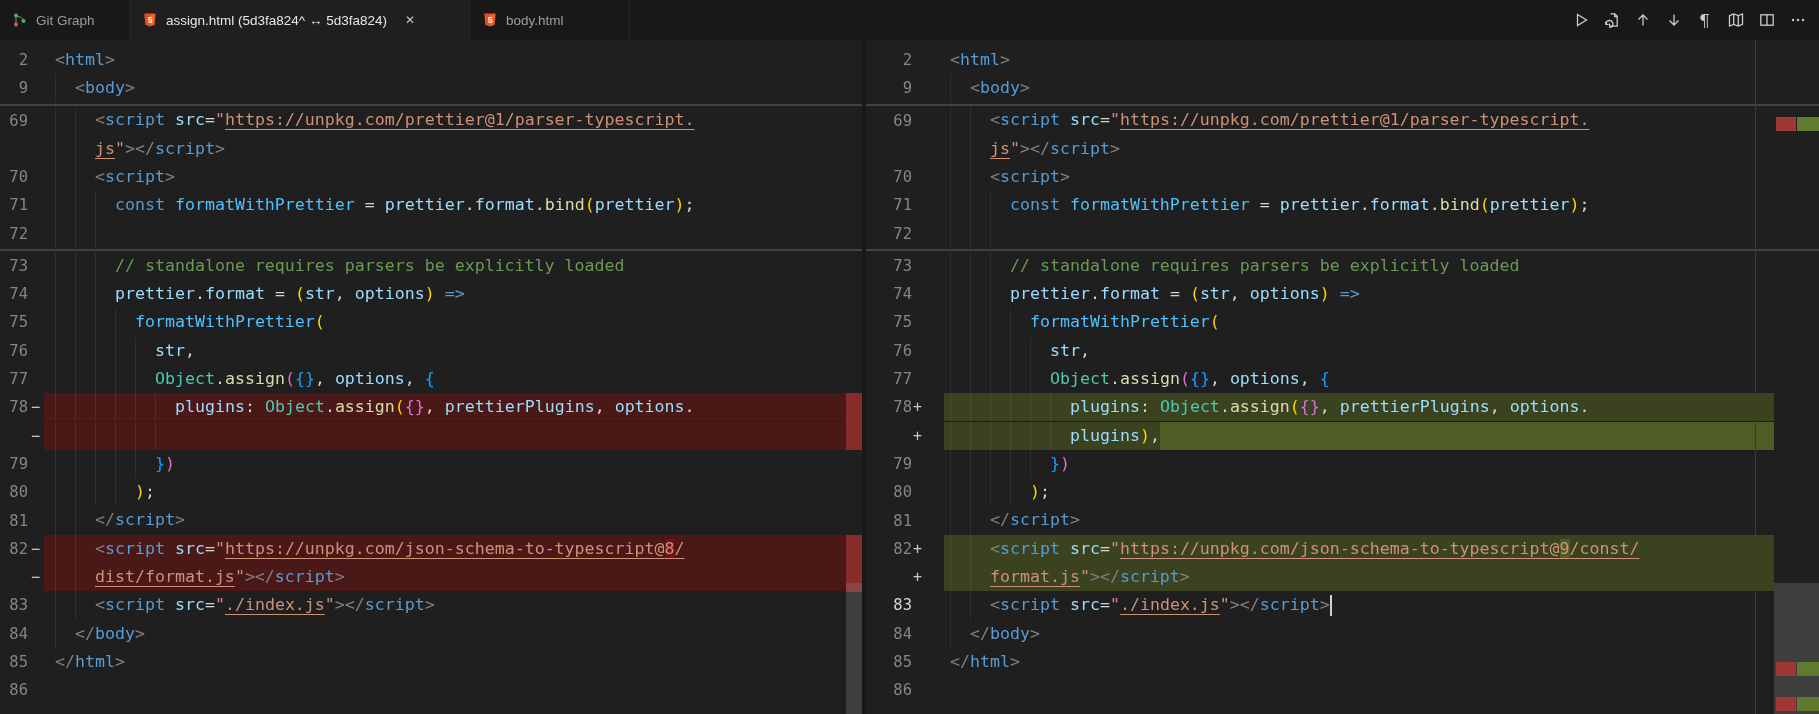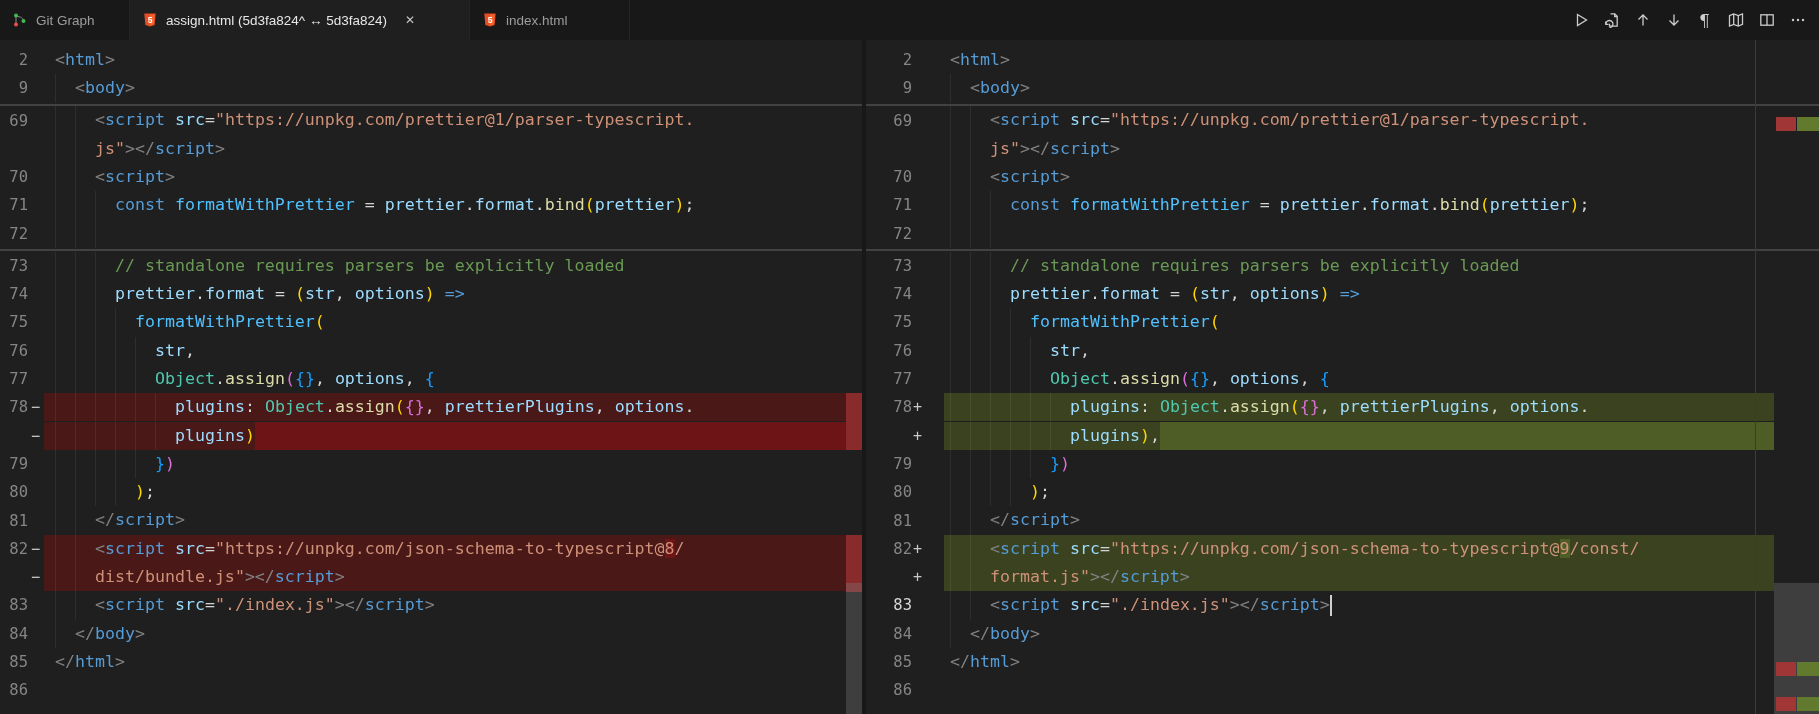--- a/index.html
+++ b/index.html
@@ -36,21 +36,21 @@
   .fill-del{background:var(--delEmph);} .fill-add{background:var(--addEmph);}
   .cursor{width:2px;background:#cfcfcf;margin:4px 0;}
   .sepline{position:absolute;left:0;right:0;height:2px;background:#424242;}
   .deco{position:absolute;}
   
   .pt{color:var(--punct)} .tag{color:var(--tagc)} .attr{color:var(--attrc)}
   .str{color:var(--stringc)} .kw{color:var(--keywordc)} .cvar{color:var(--constvarc)}
   .var{color:var(--variablec)} .fn{color:var(--funcc)} .cls{color:var(--classc)}
   .cmt{color:var(--commentc)} .op{color:var(--fgc)}
   .b1{color:var(--b1c)} .b2{color:var(--b2c)} .b3{color:var(--b3c)}
-  .lnk,.lnkE{color:var(--stringc);text-underline-offset:3.5px;margin-top:24px;}
+  .lnk,.lnkE{color:var(--stringc);text-decoration:underline;text-underline-offset:3.5px;margin-top:24px;}
   .d-del .lnkE{background:var(--delEmph);} .d-add .lnkE{background:var(--addEmph);}
 </style>
 </head>
 <body>
 
 <div id="app">
   <div id="tabbar">
       <div class="tab" style="width: 130px;">
         <span style="display: flex;">
           <svg width="16" height="16" viewBox="0 0 16 16">
@@ -75,21 +75,21 @@
         <span class="close">✕</span>
       </div>
       <div class="tab" style="width: 160px;">
         <span style="display: flex;">
           <svg width="16" height="16" viewBox="0 0 16 16">
             <path d="M2.3 1.5h11.4l-1.05 11.4L8 14.6l-4.65-1.7z" fill="#e44d26"></path>
             <path d="M8 2.6v10.9l3.8-1.4.85-9.5z" fill="#f16529"></path>
             <text x="8" y="10.6" font-size="8.5" font-weight="bold" fill="#fff" text-anchor="middle" font-family="Liberation Sans,sans-serif">5</text>
           </svg>
         </span>
-        <span style="white-space: nowrap; overflow: hidden;">index.html</span>
+        <span style="white-space: nowrap; overflow: hidden;">body.html</span>
       </div>
     </div>
   <div id="toolbar">
       <div class="tbtn">
         <span style="display:flex">
           <svg width="16" height="16" viewBox="0 0 16 16">
             <path d="M4.5 2.5l9 5.5-9 5.5z"></path>
           </svg>
         </span>
       </div>
@@ -269,24 +269,20 @@
       </div>
       <div class="row d-del" style="top: 381.5px;">
         <div class="rowbg bg-del" style="left: 44px; width: 818px;"></div>
         <div class="guide" style="left: 55px;"></div>
         <div class="guide" style="left: 75px;"></div>
         <div class="guide" style="left: 95px;"></div>
         <div class="guide" style="left: 115px;"></div>
         <div class="guide" style="left: 135px;"></div>
         <div class="guide" style="left: 155px;"></div>
         <div class="mark" style="left: 31px;">−</div>
-        <div class="content" style="left: 175px; right: 0px;">
-          <span class="code"><span class="var">plugins</span><span class="b1">)</span></span>
-          <div class="fill fill-del"></div>
-        </div>
       </div>
       <div class="row" style="top: 409.8px;">
         <div class="guide" style="left: 55px;"></div>
         <div class="guide" style="left: 75px;"></div>
         <div class="guide" style="left: 95px;"></div>
         <div class="guide" style="left: 115px;"></div>
         <div class="guide" style="left: 135px;"></div>
         <div class="num" style="width: 28px;">79</div>
         <div class="content" style="left: 155px;">
           <span class="code"><span class="b3">}</span><span class="b2">)</span></span>
@@ -319,21 +315,21 @@
         <div class="content" style="left: 95px;">
           <span class="code"><span class="pt">&lt;</span><span class="tag">script</span><span class="op"> </span><span class="attr">src</span><span class="op">=</span><span class="str">"</span><span class="lnk">https://unpkg.com/json-schema-to-typescript@</span><span class="lnkE">8</span><span class="lnk">/</span></span>
         </div>
       </div>
       <div class="row d-del" style="top: 523px;">
         <div class="rowbg bg-del" style="left: 44px; width: 818px;"></div>
         <div class="guide" style="left: 55px;"></div>
         <div class="guide" style="left: 75px;"></div>
         <div class="mark" style="left: 31px;">−</div>
         <div class="content" style="left: 95px;">
-          <span class="code"><span class="lnk">dist/bundle.js</span><span class="str">"</span><span class="pt">&gt;&lt;/</span><span class="tag">script</span><span class="pt">&gt;</span></span>
+          <span class="code"><span class="lnk">dist/format.js</span><span class="str">"</span><span class="pt">&gt;&lt;/</span><span class="tag">script</span><span class="pt">&gt;</span></span>
         </div>
       </div>
       <div class="row" style="top: 551.3px;">
         <div class="guide" style="left: 55px;"></div>
         <div class="guide" style="left: 75px;"></div>
         <div class="num" style="width: 28px;">83</div>
         <div class="content" style="left: 95px;">
           <span class="code"><span class="pt">&lt;</span><span class="tag">script</span><span class="op"> </span><span class="attr">src</span><span class="op">=</span><span class="str">"</span><span class="lnk">./index.js</span><span class="str">"</span><span class="pt">&gt;&lt;/</span><span class="tag">script</span><span class="pt">&gt;</span></span>
         </div>
       </div>

